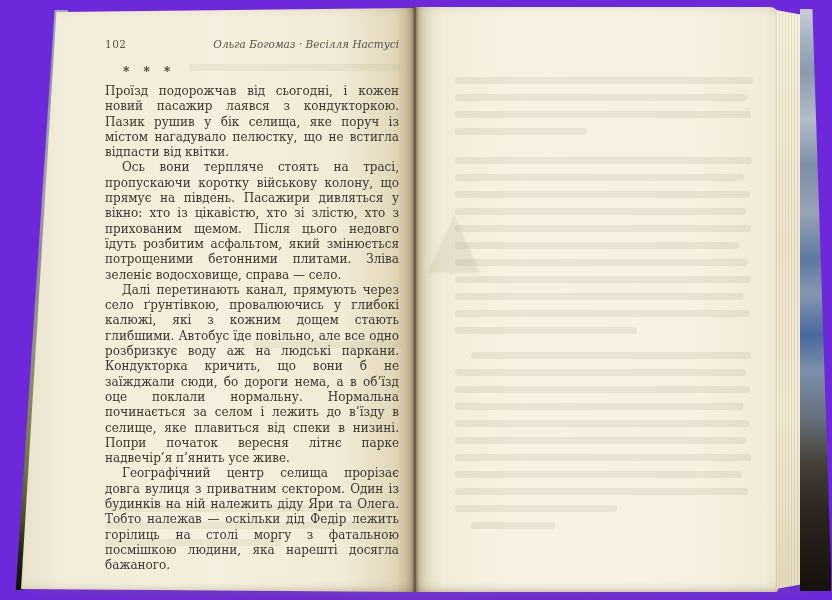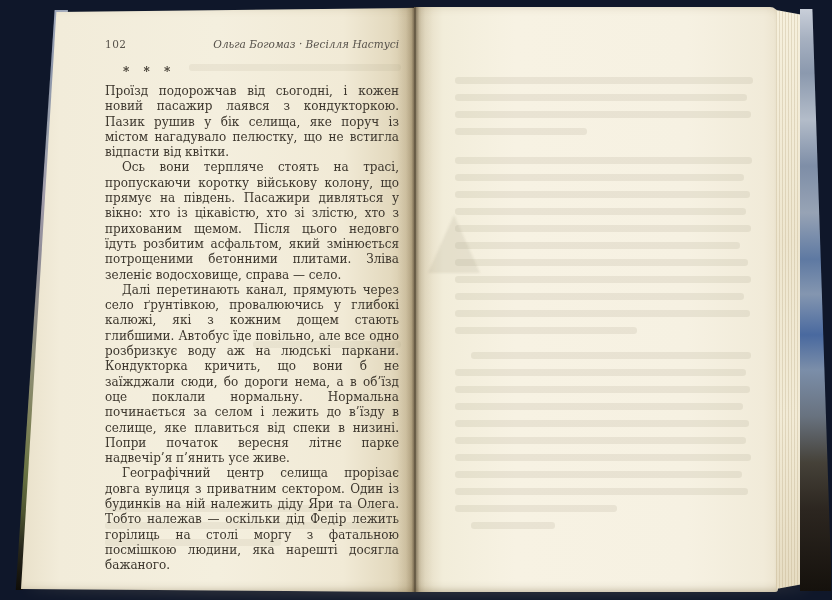--- a/index.html
+++ b/index.html
@@ -1,16 +1,16 @@
 <!DOCTYPE html>
 <html lang="uk"><head>
 <meta charset="utf-8">
 <style>
   html,body{margin:0;padding:0;background:#ffffff;}
-  #stage{position:relative;width:832px;height:600px;background:#0f172a;overflow:hidden;
+  #stage{position:relative;width:832px;height:600px;background:#6d28d9;overflow:hidden;
          font-family:"DejaVu Serif", serif;}
 
   
   .book-shadow{position:absolute;left:26px;top:580px;width:784px;height:16px;
     background:#7d7668;opacity:.28;filter:blur(6px);border-radius:50%;}
   .cover-left{position:absolute;left:14px;top:10px;width:58px;height:580px;
     clip-path:polygon(70% 0%,93% 0%,15% 100%,3% 100%);
     background:linear-gradient(180deg,#9fa8ba 0%,#8d96aa 10%,#9aa0ac 22%,#a29daa 32%,
       #908d98 42%,#94918b 52%,#8e8e74 62%,#7d8157 72%,#687243 80%,#4c532f 87%,
       #26261b 93%,#0f0d08 100%);}

